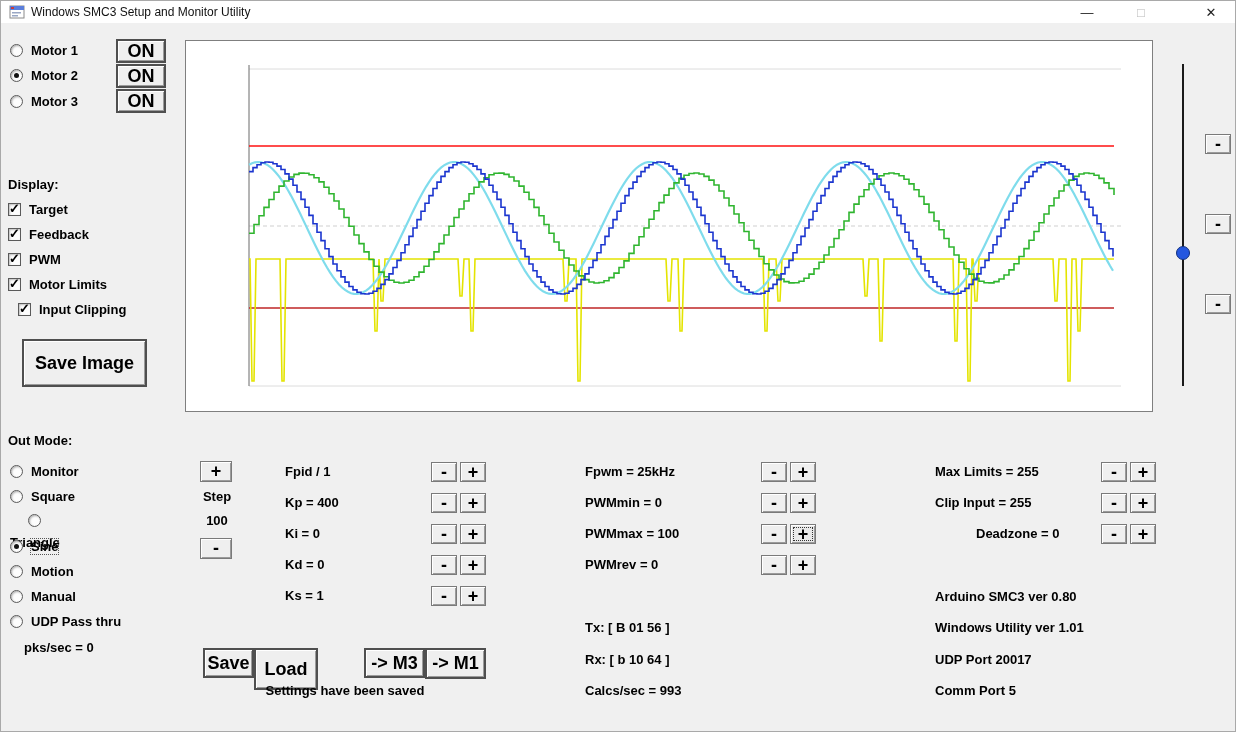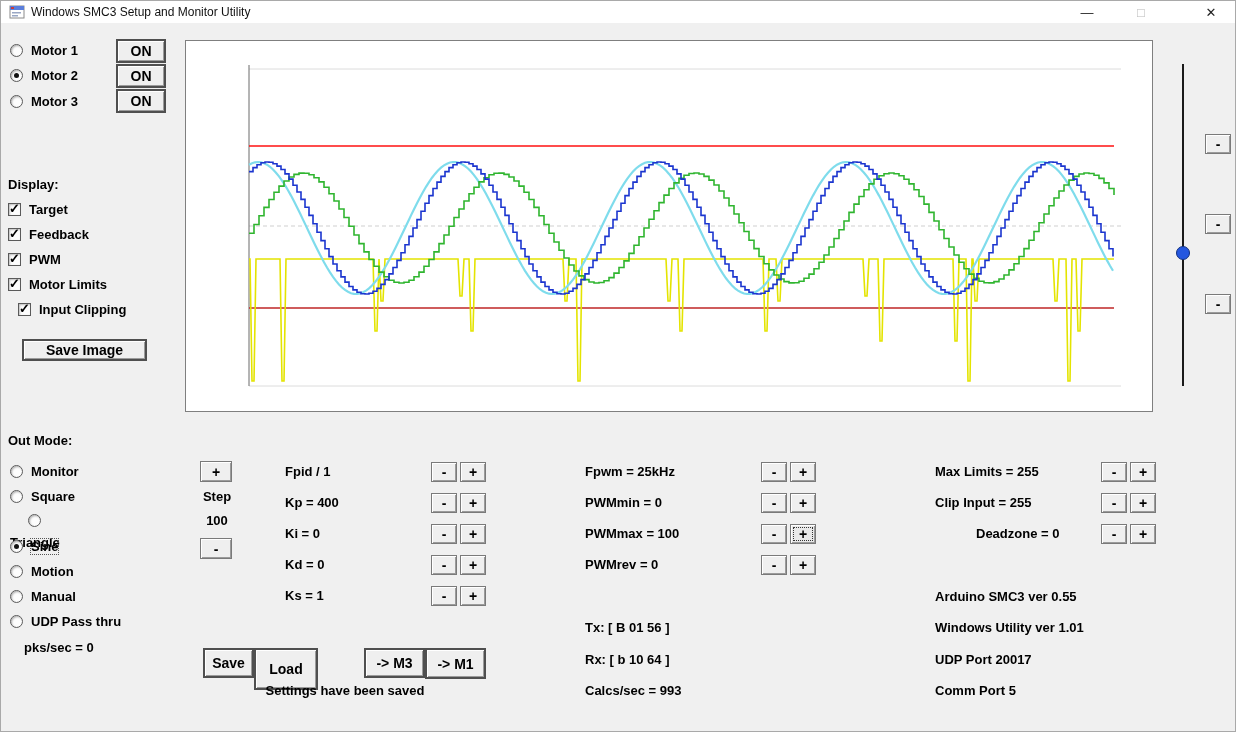--- a/index.html
+++ b/index.html
@@ -21,21 +21,21 @@
   .wbtn.disabled { color:#b9b9b9; }
   .row { display:flex; align-items:center; gap:8px; }
   .radio { width:13px; height:13px; border-radius:50%; background:#fdfdfd; border:1px solid #5a5a5a;
            box-shadow: inset 1px 1px 2px rgba(0,0,0,.3); position:relative; flex:0 0 auto; }
   .radio.on::after { content:""; position:absolute; left:3px; top:3px; width:5px; height:5px; border-radius:50%; background:#111; }
   .cb { width:13px; height:13px; background:#fdfdfd; border:1px solid #5a5a5a;
         box-shadow: inset 1px 1px 2px rgba(0,0,0,.25); position:relative; flex:0 0 auto; }
   .cb.on::after { content:"\2713"; position:absolute; left:0px; top:-3px; font-size:13px; font-weight:700; color:#000; }
   .btn3d { background:#efefef; border:1px solid #7a7a7a;
            box-shadow: inset 1px 1px 0 #ffffff, inset -1px -1px 0 #9b9b9b;
-           font-family:"Liberation Sans", sans-serif; font-weight:700; font-size:14px; color:#000;
+           font-family:"Liberation Sans", sans-serif; font-weight:700; font-size:18px; color:#000;
            display:flex; align-items:center; justify-content:center; cursor:default; }
   .heavy { border:2px solid #4f4f4f; }
   .focus { outline:1px dotted #333; outline-offset:-4px; background:#e9e9e9; }
   .focuslab { outline:1px dotted #555; }
   .chart { background:#ffffff; border:1px solid #7f7f7f; }
   .slider-track { background:#1a1a1a; }
   .slider-handle { width:14px; height:14px; border-radius:50%; background:#2457e0; border:1px solid #12307e; }
   .smallbtn { width:26px; height:20px; }
 </style>
 </head>
@@ -93,21 +93,21 @@
   </div>
   <div class="abs row" style="left:8px;top:277px;">
     <span class="cb on"></span>
     <span class="lbl">Motor Limits</span>
   </div>
   <div class="abs row" style="left:8px;top:302px;padding-left:10px;">
     <span class="cb on"></span>
     <span class="lbl">Input Clipping</span>
   </div>
 
-  <button class="btn3d heavy abs" style="left:22px;top:339px;width:125px;height:22px;">Save Image</button>
+  <button class="btn3d heavy abs" style="left:22px;top:339px;width:125px;height:48px;">Save Image</button>
 
   <div class="abs lbl" style="left:8px;top:433px;">Out Mode:</div>
 
   <div class="abs row" style="left:10px;top:464px;">
     <span class="radio"></span>
     <span class="lbl">Monitor</span>
   </div>
   <div class="abs row" style="left:10px;top:489px;">
     <span class="radio"></span>
     <span class="lbl">Square</span>
@@ -211,18 +211,18 @@
   <button class="btn3d abs smallbtn" style="left:1130px;top:462px;">+</button>
 
   <div class="abs lbl" style="left:935px;top:495px;">Clip Input = 255</div>
   <button class="btn3d abs smallbtn" style="left:1101px;top:493px;">-</button>
   <button class="btn3d abs smallbtn" style="left:1130px;top:493px;">+</button>
 
   <div class="abs lbl" style="left:935px;top:526px;padding-left:41px;">Deadzone = 0</div>
   <button class="btn3d abs smallbtn" style="left:1101px;top:524px;">-</button>
   <button class="btn3d abs smallbtn" style="left:1130px;top:524px;">+</button>
 
-  <div class="abs lbl" style="left:935px;top:589px;">Arduino SMC3 ver 0.55</div>
+  <div class="abs lbl" style="left:935px;top:589px;">Arduino SMC3 ver 0.80</div>
   <div class="abs lbl" style="left:935px;top:620px;">Windows Utility ver 1.01</div>
   <div class="abs lbl" style="left:935px;top:652px;">UDP Port 20017</div>
   <div class="abs lbl" style="left:935px;top:683px;">Comm Port 5</div>
 
 </div>
 
 </body></html>

